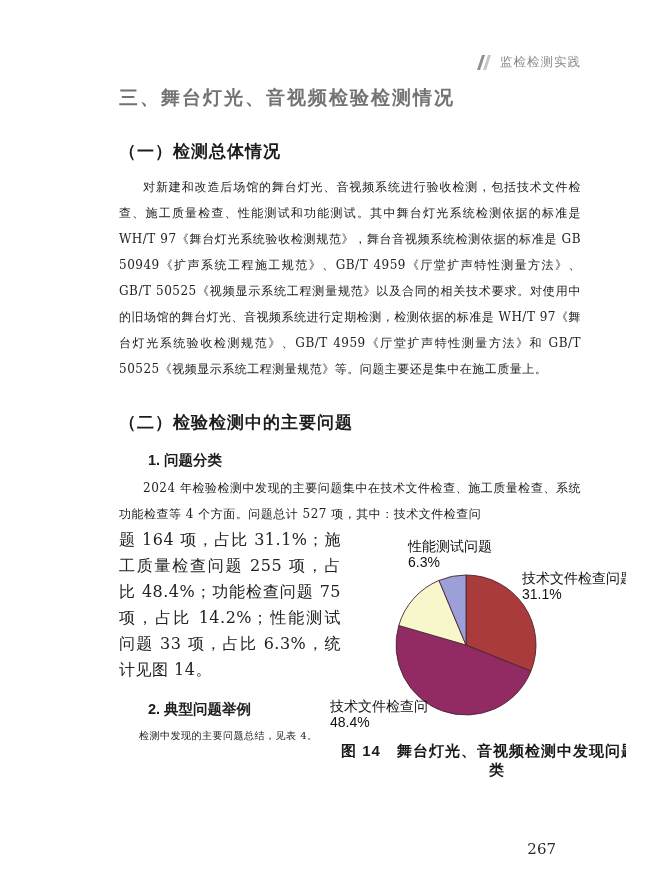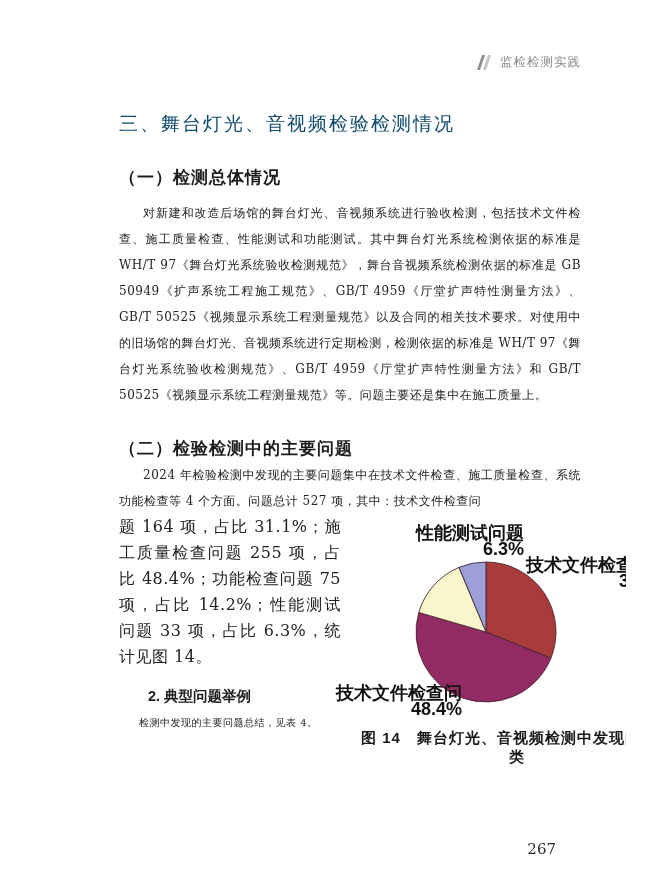--- a/index.html
+++ b/index.html
@@ -21,23 +21,23 @@
     height: 20px;
   }
   .hdr .slashes { width: 16px; height: 15px; margin-right: 7px; }
   .hdr .brand {
     font-family: "Liberation Sans", sans-serif;
     font-size: 12.5px; color: #8b8b8b; letter-spacing: 1px;
   }
 
   
   .doc-title {
-    margin-top: 39px;
-    font-size: 19px; font-weight: normal;
-    color: #0c4a6e; letter-spacing: 2px;
+    margin-top: 13px;
+    font-size: 19px; font-weight: bold;
+    color: #737373; letter-spacing: 2px;
   }
   .sec-heading {
     margin-top: 29px;
     font-size: 17px; font-weight: 600; color: #1c1c1c;
     letter-spacing: 1px;
   }
   .sub-heading {
     margin-top: 13px;
     padding-left: 2em;
     font-family: "Liberation Sans", sans-serif;
@@ -49,42 +49,42 @@
   .para {
     margin-top: 11px;
     font-size: 12px; line-height: 26px;
     text-align: justify; text-justify: inter-ideograph;
     letter-spacing: 0.5px;
     text-indent: 2em;
   }
   .para.tight { margin-top: 2px; }
 
   
-  .two-col { display: flex; margin-top: 0; gap: 20px; }
+  .two-col { display: flex; margin-top: 0; }
   .left-col { width: 222px; flex: none; }
   .left-col .wrap-text {
     font-size: 16px; line-height: 26px;
     text-align: justify; letter-spacing: 0.5px;
   }
   .left-col .cont-para {
     margin-top: 1px;
     font-size: 10px; line-height: 26px;
     text-align: justify; letter-spacing: 0.5px;
     text-indent: 2em;
   }
 
   
   .figure { flex: 1; position: relative; padding-top: 4px; }
   .pie-wrap { position: relative; width: 312px; height: 205px; }
   .pie-label {
     position: absolute;
     transform: translateX(-50%);
     font-family: "Liberation Sans", sans-serif;
-    font-size: 18px; font-weight: bold; color: #111;
-    line-height: 15.5px; text-align: right; white-space: nowrap;
+    font-size: 14px; font-weight: normal; color: #111;
+    line-height: 15.5px; text-align: left; white-space: nowrap;
   }
   .fig-caption {
     margin-top: 6px;
     font-family: "Liberation Sans", sans-serif;
     font-size: 15px; font-weight: bold; color: #1a1a1a;
     text-align: center; letter-spacing: 1px;
   }
 
   
   .page-num {
@@ -107,20 +107,21 @@
     </div>
 
     <div class="doc-title">三、舞台灯光、音视频检验检测情况</div>
 
     <div class="sec-heading">（一）检测总体情况</div>
 
     <p class="para">对新建和改造后场馆的舞台灯光、音视频系统进行验收检测，包括技术文件检查、施工质量检查、性能测试和功能测试。其中舞台灯光系统检测依据的标准是 WH/T 97《舞台灯光系统验收检测规范》，舞台音视频系统检测依据的标准是 GB 50949《扩声系统工程施工规范》、GB/T 4959《厅堂扩声特性测量方法》、GB/T 50525《视频显示系统工程测量规范》以及合同的相关技术要求。对使用中的旧场馆的舞台灯光、音视频系统进行定期检测，检测依据的标准是 WH/T 97《舞台灯光系统验收检测规范》、GB/T 4959《厅堂扩声特性测量方法》和 GB/T 50525《视频显示系统工程测量规范》等。问题主要还是集中在施工质量上。</p>
 
     <div class="sec-heading">（二）检验检测中的主要问题</div>
 
+    <div class="sub-heading">1. 问题分类</div>
 
     <p class="para tight">2024 年检验检测中发现的主要问题集中在技术文件检查、施工质量检查、系统功能检查等 4 个方面。问题总计 527 项，其中：技术文件检查问</p>
 
     <div class="two-col">
       <div class="left-col">
         <div class="wrap-text">题 164 项，占比 31.1%；施工质量检查问题 255 项，占比 48.4%；功能检查问题 75 项，占比 14.2%；性能测试问题 33 项，占比 6.3%，统计见图 14。</div>
         <div class="sub-heading">2. 典型问题举例</div>
         <div class="cont-para">检测中发现的主要问题总结，见表 4。</div>
       </div>
 

